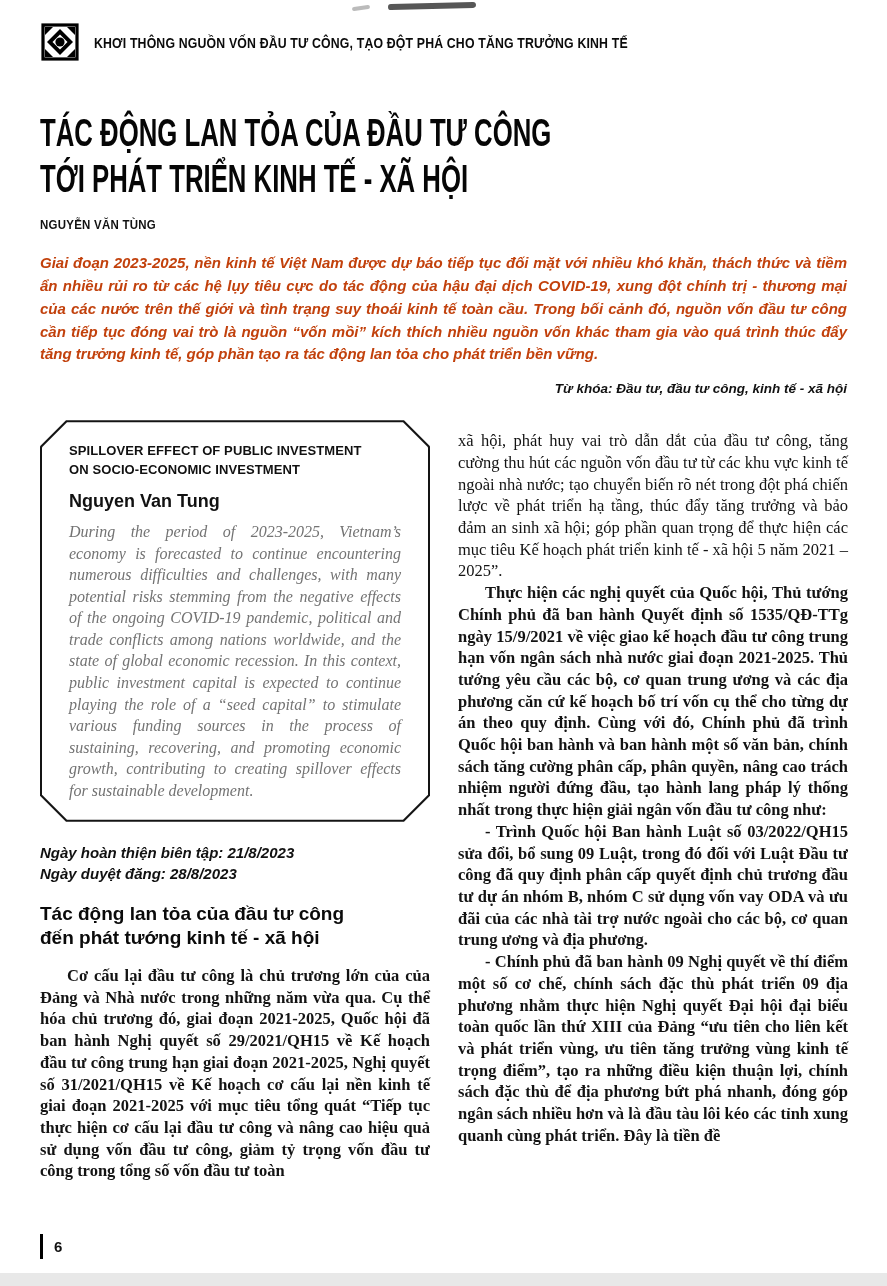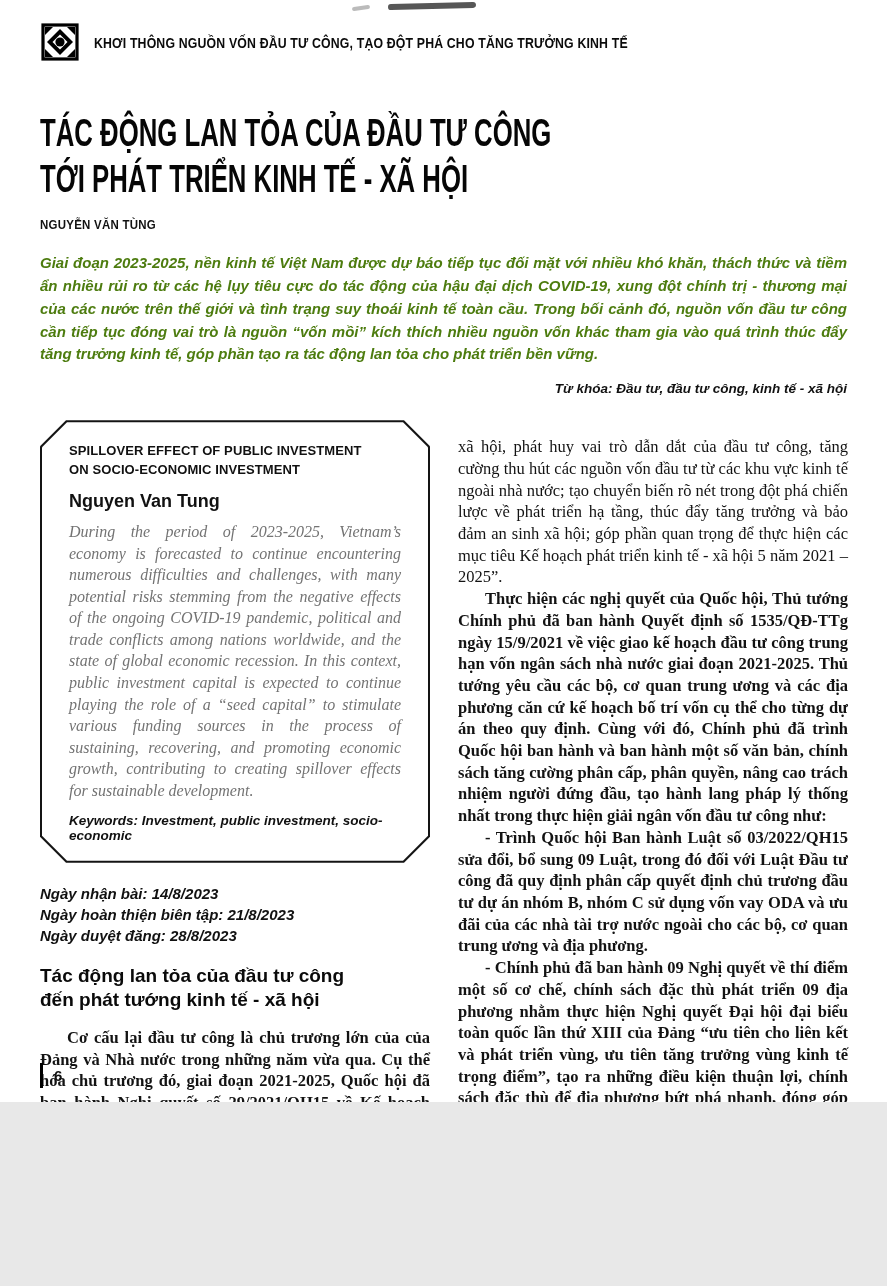--- a/index.html
+++ b/index.html
@@ -1,19 +1,19 @@
 <!DOCTYPE html>
 <html><head>
 <meta charset="utf-8">
 <style>
   * { margin: 0; padding: 0; box-sizing: border-box; }
   html, body { background: #e8e8e8; }
   .page {
     position: relative;
-    width: 887px; height: 1102px;
+    width: 887px; height: 1273px;
     margin: 0 auto;
     background: #ffffff;
     color: #111;
     font-family: "Liberation Serif", serif;
     overflow: hidden;
   }
   .scan-smudge {
     position: absolute; top: 3px; left: 388px;
     width: 88px; height: 6px; background: #3a3a3a;
     border-radius: 3px; opacity: .85; transform: rotate(-1.5deg);
@@ -46,21 +46,21 @@
     font-family: "Liberation Sans", sans-serif;
     font-weight: bold; font-size: 13.5px;
     transform: scaleX(0.85); transform-origin: left center;
     letter-spacing: 0.3px;
   }
   .abstract-vi {
     margin: 20px 40px 0 40px;
     font-family: "Liberation Sans", sans-serif;
     font-style: italic; font-weight: bold;
     font-size: 15px; line-height: 1.52;
-    text-align: justify; color: #4d7c0f;
+    text-align: justify; color: #c2410c;
   }
   .keywords-vi {
     margin: 15px 40px 0 40px;
     font-family: "Liberation Sans", sans-serif;
     font-style: italic; font-weight: bold; font-size: 13.5px; text-align: right;
   }
   .columns {
     display: flex; gap: 28px;
     margin: 24px 40px 0 40px;
     align-items: flex-start;
@@ -164,41 +164,39 @@
 
     <div class="col">
       <div class="box-outer">
         <div class="box-inner">
           <div class="box-title">
             <span>SPILLOVER EFFECT OF PUBLIC INVESTMENT</span><br>
             <span>ON SOCIO-ECONOMIC INVESTMENT</span>
           </div>
           <div class="box-author">Nguyen Van Tung</div>
           <p class="box-body">During the period of 2023-2025, Vietnam’s economy is forecasted to continue encountering numerous difficulties and challenges, with many potential risks stemming from the negative effects of the ongoing COVID-19 pandemic, political and trade conflicts among nations worldwide, and the state of global economic recession. In this context, public investment capital is expected to continue playing the role of a “seed capital” to stimulate various funding sources in the process of sustaining, recovering, and promoting economic growth, contributing to creating spillover effects for sustainable development.</p>
-          <div class="box-keywords">Keywords: Investment, public investment, socio-economic</div>
         </div>
       </div>
 
       <div class="dates">
-        <div>Ngày nhận bài: 14/8/2023</div>
         <div>Ngày hoàn thiện biên tập: 21/8/2023</div>
         <div>Ngày duyệt đăng: 28/8/2023</div>
       </div>
 
       <h2 class="section-heading">
         <span>Tác động lan tỏa của đầu tư công</span><br>
         <span>đến phát tướng kinh tế - xã hội</span>
       </h2>
 
       <div class="body-text">
         <p class="indent">Cơ cấu lại đầu tư công là chủ trương lớn của của Đảng và Nhà nước trong những năm vừa qua. Cụ thể hóa chủ trương đó, giai đoạn 2021-2025, Quốc hội đã ban hành Nghị quyết số 29/2021/QH15 về Kế hoạch đầu tư công trung hạn giai đoạn 2021-2025, Nghị quyết số 31/2021/QH15 về Kế hoạch cơ cấu lại nền kinh tế giai đoạn 2021-2025 với mục tiêu tổng quát “Tiếp tục thực hiện cơ cấu lại đầu tư công và nâng cao hiệu quả sử dụng vốn đầu tư công, giảm tỷ trọng vốn đầu tư công trong tổng số vốn đầu tư toàn</p>
       </div>
     </div>
 
-    <div class="col body-text" style="margin-top:16px">
+    <div class="col body-text" style="margin-top:10px">
       <p>xã hội, phát huy vai trò dẫn dắt của đầu tư công, tăng cường thu hút các nguồn vốn đầu tư từ các khu vực kinh tế ngoài nhà nước; tạo chuyển biến rõ nét trong đột phá chiến lược về phát triển hạ tầng, thúc đẩy tăng trưởng và bảo đảm an sinh xã hội; góp phần quan trọng để thực hiện các mục tiêu Kế hoạch phát triển kinh tế - xã hội 5 năm 2021 – 2025”.</p>
       <p class="indent">Thực hiện các nghị quyết của Quốc hội, Thủ tướng Chính phủ đã ban hành Quyết định số 1535/QĐ-TTg ngày 15/9/2021 về việc giao kế hoạch đầu tư công trung hạn vốn ngân sách nhà nước giai đoạn 2021-2025. Thủ tướng yêu cầu các bộ, cơ quan trung ương và các địa phương căn cứ kế hoạch bố trí vốn cụ thể cho từng dự án theo quy định. Cùng với đó, Chính phủ đã trình Quốc hội ban hành và ban hành một số văn bản, chính sách tăng cường phân cấp, phân quyền, nâng cao trách nhiệm người đứng đầu, tạo hành lang pháp lý thống nhất trong thực hiện giải ngân vốn đầu tư công như:</p>
       <p class="indent">- Trình Quốc hội Ban hành Luật số 03/2022/QH15 sửa đổi, bổ sung 09 Luật, trong đó đối với Luật Đầu tư công đã quy định phân cấp quyết định chủ trương đầu tư dự án nhóm B, nhóm C sử dụng vốn vay ODA và ưu đãi của các nhà tài trợ nước ngoài cho các bộ, cơ quan trung ương và địa phương.</p>
       <p class="indent">- Chính phủ đã ban hành 09 Nghị quyết về thí điểm một số cơ chế, chính sách đặc thù phát triển 09 địa phương nhằm thực hiện Nghị quyết Đại hội đại biểu toàn quốc lần thứ XIII của Đảng “ưu tiên cho liên kết và phát triển vùng, ưu tiên tăng trưởng vùng kinh tế trọng điểm”, tạo ra những điều kiện thuận lợi, chính sách đặc thù để địa phương bứt phá nhanh, đóng góp ngân sách nhiều hơn và là đầu tàu lôi kéo các tỉnh xung quanh cùng phát triển. Đây là tiền đề</p>
     </div>
 
   </div>
 
   <div class="page-number">6</div>
 

